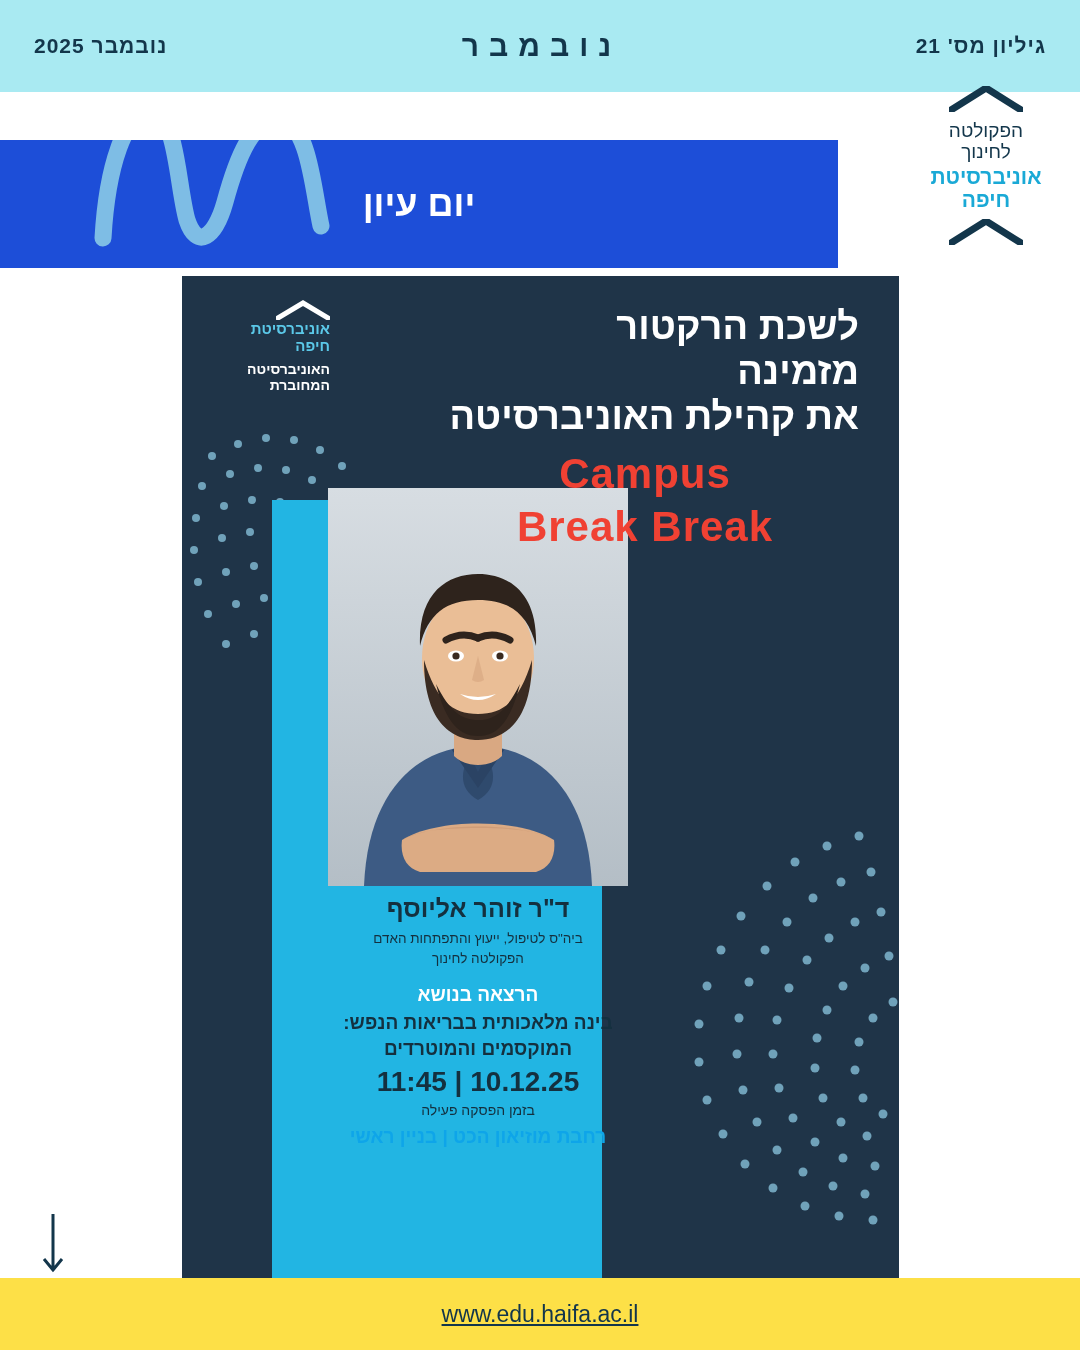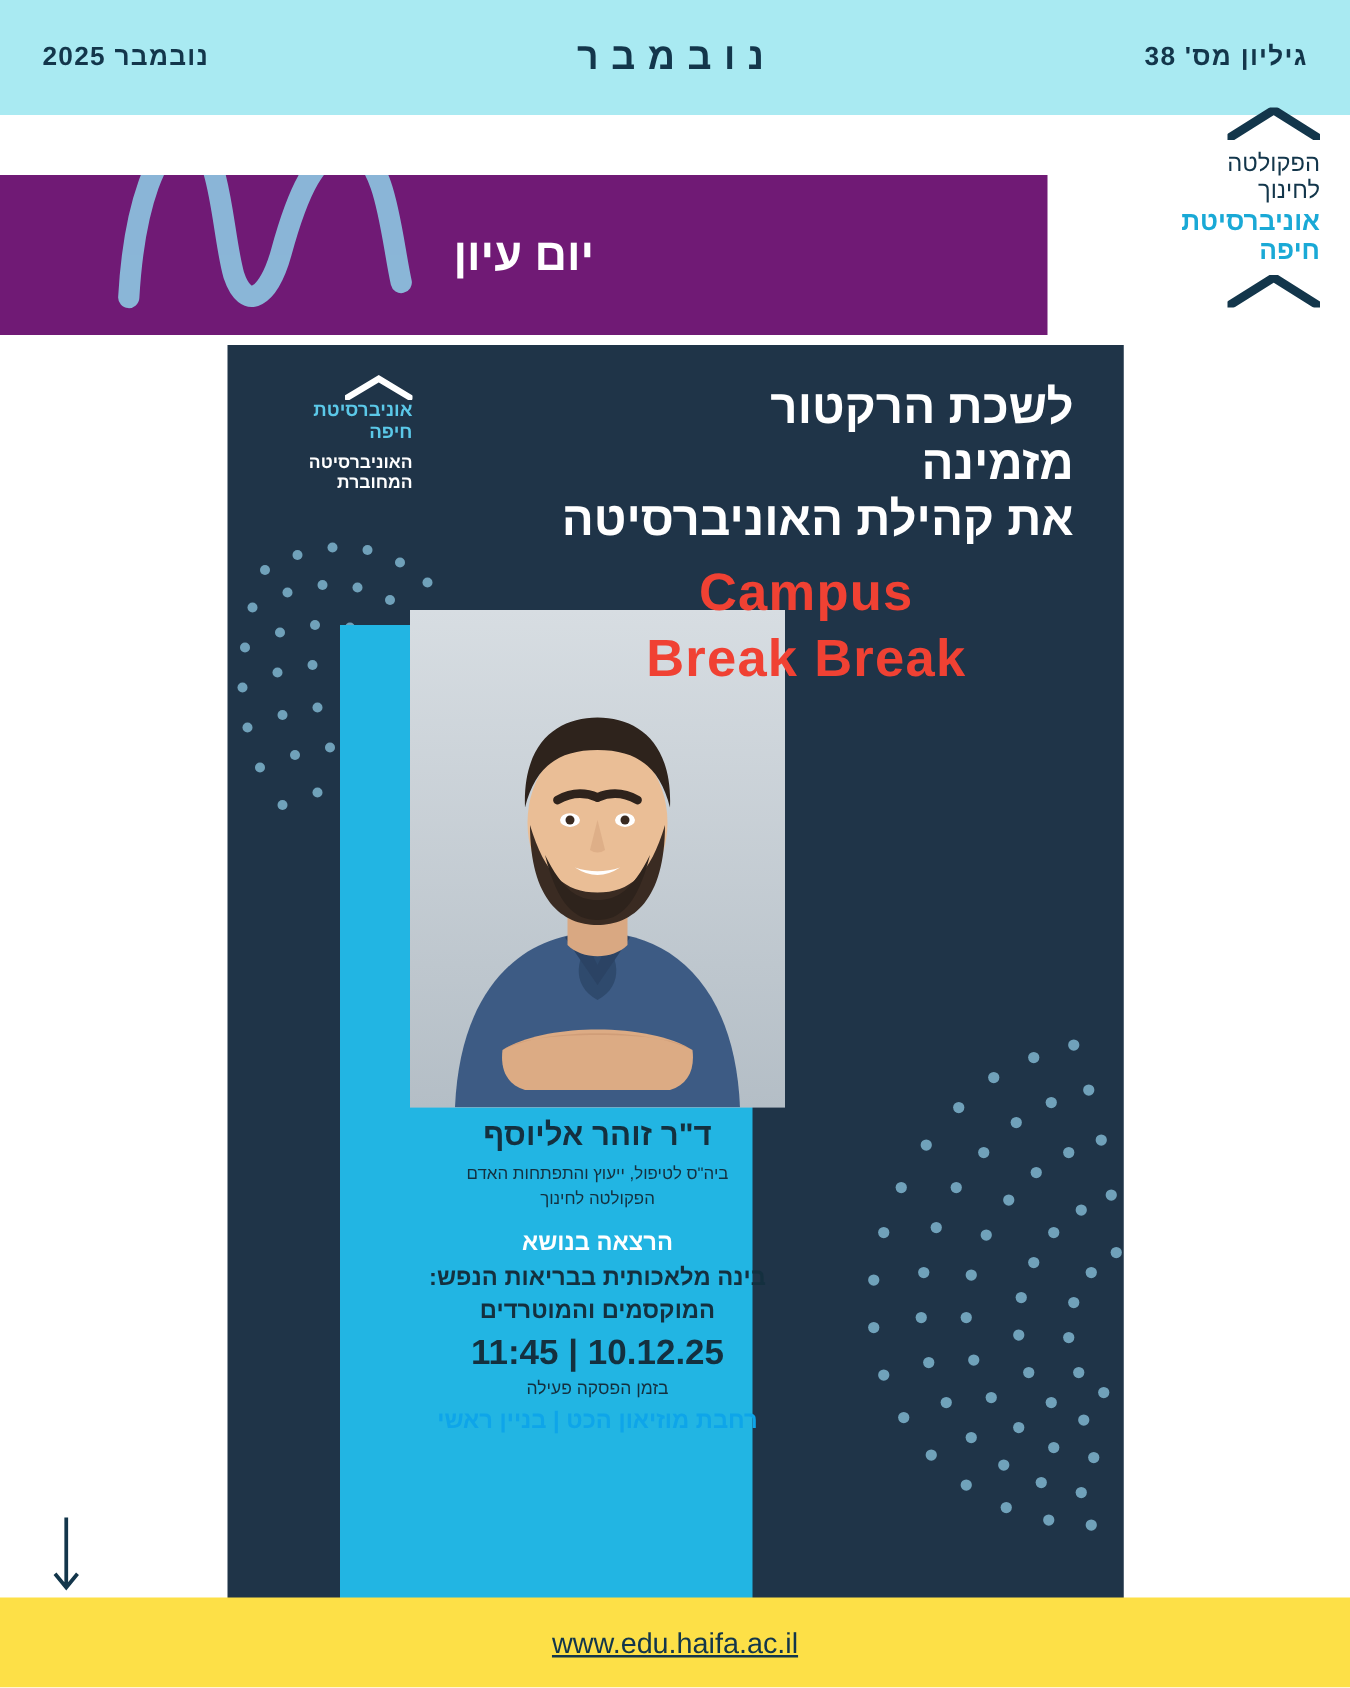--- a/index.html
+++ b/index.html
@@ -25,35 +25,35 @@
   .topbar .title {
     font-size: 30px; font-weight: bold; color: #13364b; letter-spacing: 10px;
   }
   .topbar .date {
     font-size: 21px; font-weight: bold; color: #13364b; letter-spacing: 1px;
   }
 
   
   .uni-logo {
     position: absolute; top: 86px; right: 24px;
-    width: 140px; text-align: right; direction: rtl;
+    width: 140px; text-align: center; direction: rtl;
     color: #13364b;
   }
   .uni-logo .chev { display:block; margin: 0 auto; }
   .uni-logo .line1 {
     font-size: 19px; line-height: 1.12; color:#13364b; margin-top: 4px;
   }
   .uni-logo .line2 {
     font-size: 21px; font-weight: bold; color: #1aa9d6; line-height: 1.1; margin-top:2px;
   }
 
   
   .banner {
     position: absolute; top: 140px; left: 0; width: 838px; height: 128px;
-    background: #701a75;
+    background: #1d4ed8;
     display: flex; align-items: center; justify-content: center;
     overflow: hidden;
   }
   .banner .banner-title {
     font-size: 36px; font-weight: bold; color: #ffffff; direction: rtl;
     z-index: 2;
   }
   .squiggle {
     position: absolute; top: -42px; left: 85px; width: 270px; height: 150px;
     z-index: 1; opacity: .95;
@@ -124,21 +124,21 @@
     font-size: 23px; color: #13364b; text-decoration: underline; font-weight: normal;
     direction: ltr;
   }
 </style>
 </head>
 <body>
 
 <div class="page">
 
   <div class="topbar">
-    <div class="issue">גיליון מס' 38</div>
+    <div class="issue">גיליון מס' 21</div>
     <div class="title">נובמבר</div>
     <div class="date">נובמבר 2025</div>
   </div>
 
   <div class="uni-logo">
     <span class="chev">
       <svg width="74" height="26" viewBox="0 0 74 26">
         <path d="M2 24 L37 2 L72 24" fill="none" stroke="#13364b" stroke-width="7" stroke-linecap="square"></path>
       </svg>
     </span>

